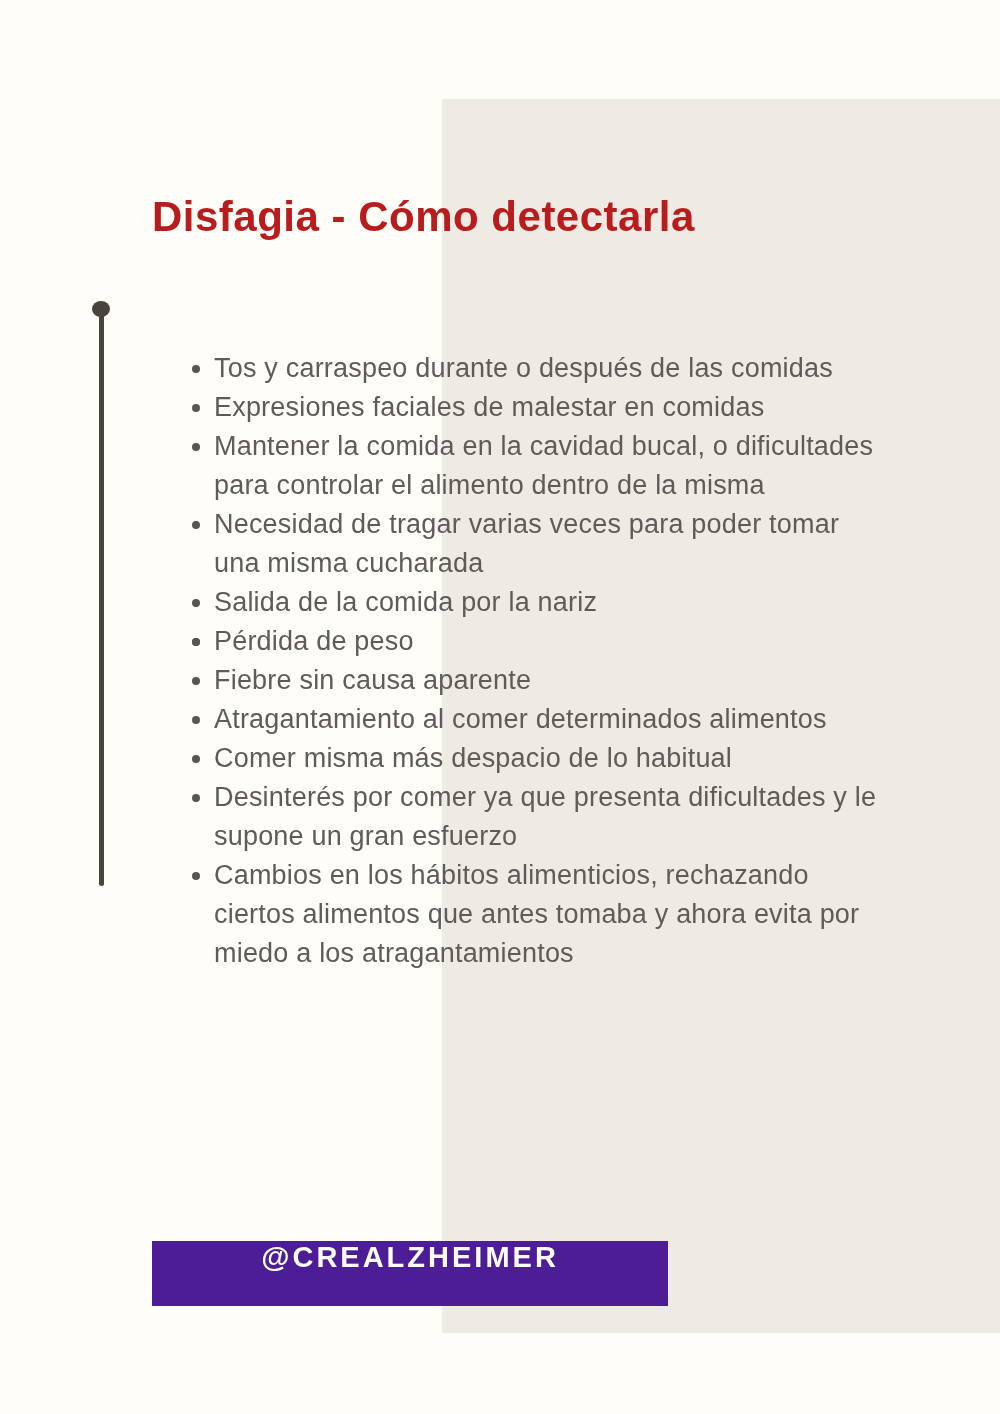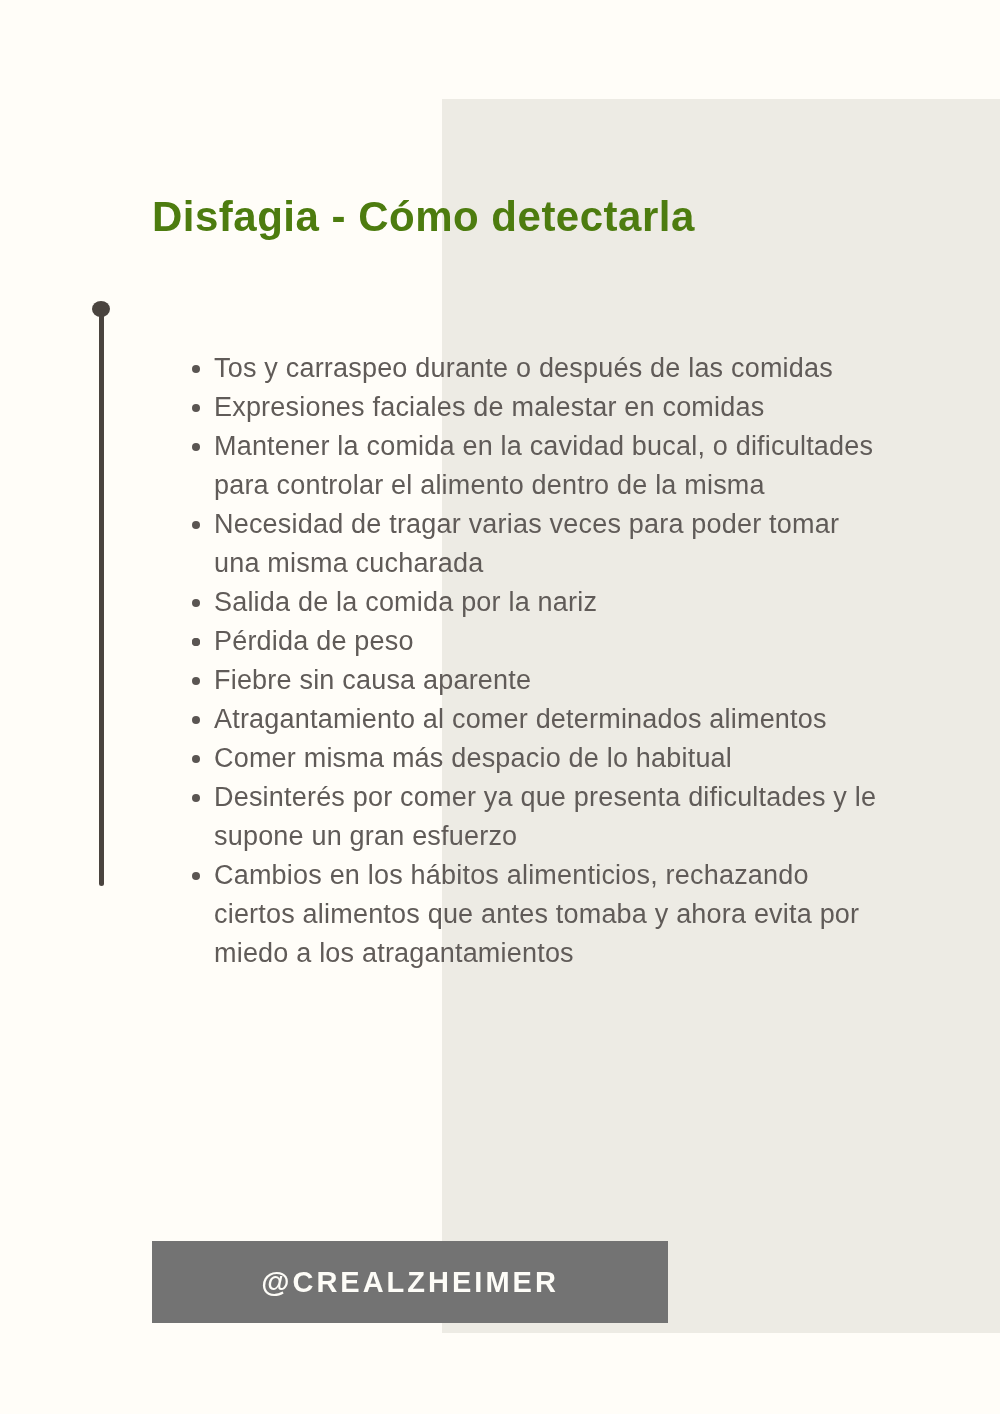--- a/index.html
+++ b/index.html
@@ -24,21 +24,21 @@
     background: #edebe4;
   }
   .page-title {
     position: absolute;
     left: 152px;
     top: 193px;
     margin: 0;
     font-size: 42px;
     font-weight: bold;
     letter-spacing: 0.5px;
-    color: #4d7c0f;
+    color: #b91c1c;
     white-space: nowrap;
     z-index: 2;
   }
   .timeline-line {
     position: absolute;
     left: 99px;
     top: 309px;
     width: 5px;
     height: 577px;
     background: #4a443f;
@@ -84,24 +84,24 @@
     background: #5a5552;
   }
   .symptom-list li .item-text {
     white-space: pre-line;
   }
   .footer-banner {
     position: absolute;
     left: 152px;
     top: 1241px;
     width: 516px;
-    height: 82px;
-    background: #737373;
+    height: 65px;
+    background: #4c1d95;
     display: flex;
-    align-items: center;
+    align-items: flex-start;
     justify-content: center;
     z-index: 2;
   }
   .footer-handle {
     color: #fdfcf7;
     font-size: 29px;
     font-weight: bold;
     letter-spacing: 3px;
     white-space: nowrap;
   }

